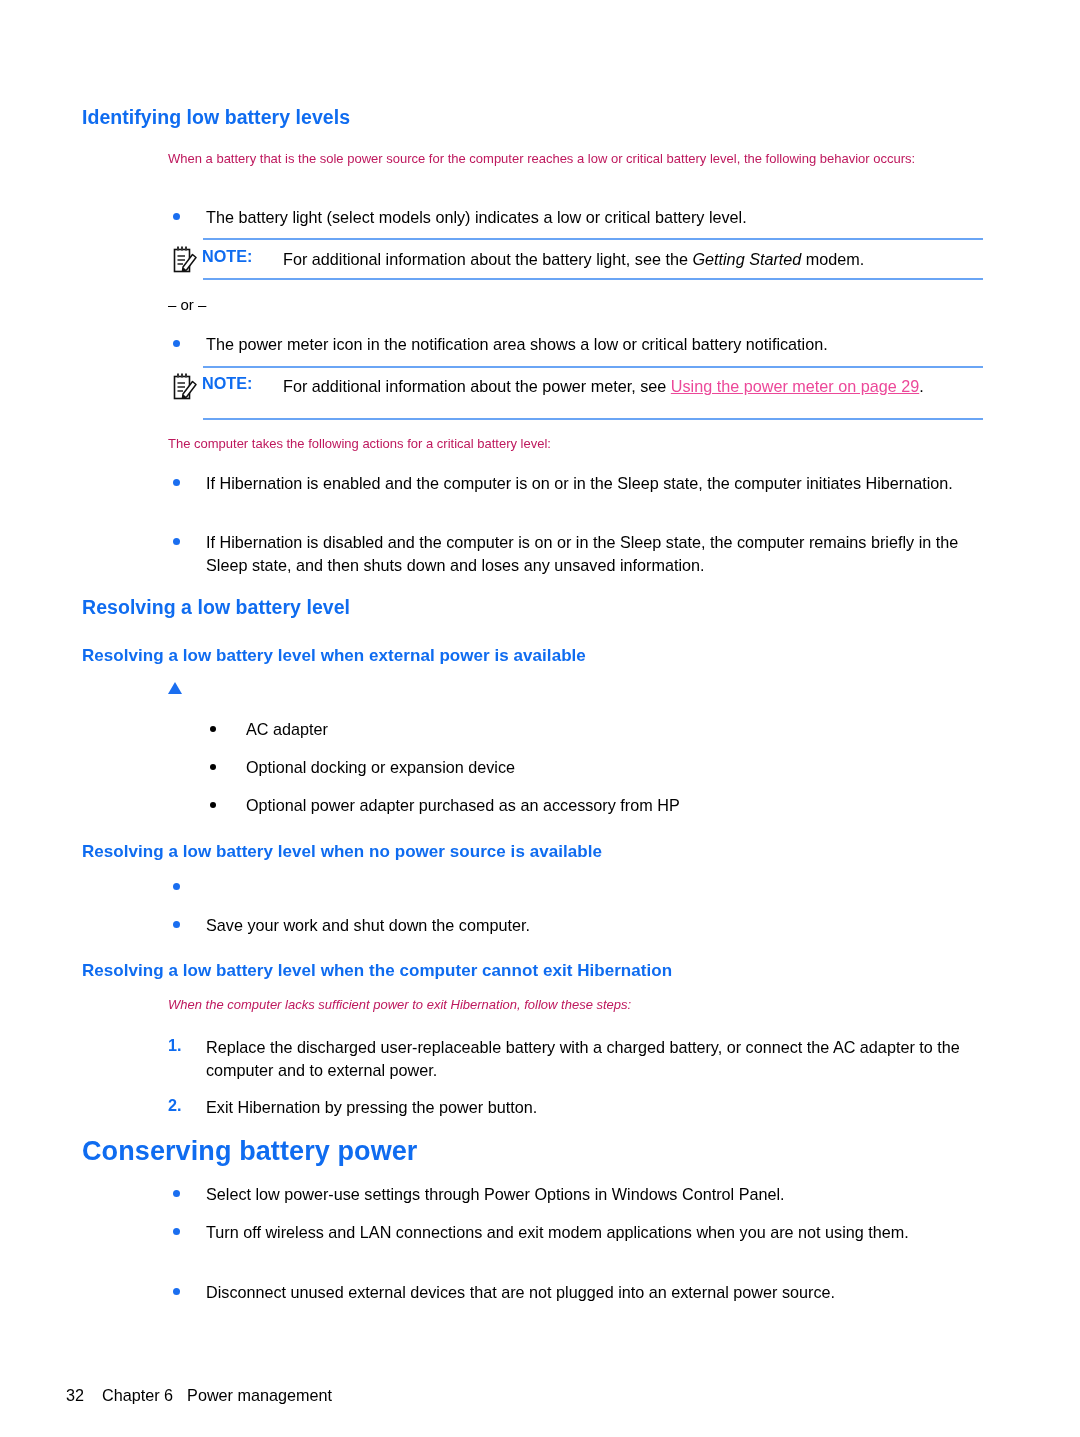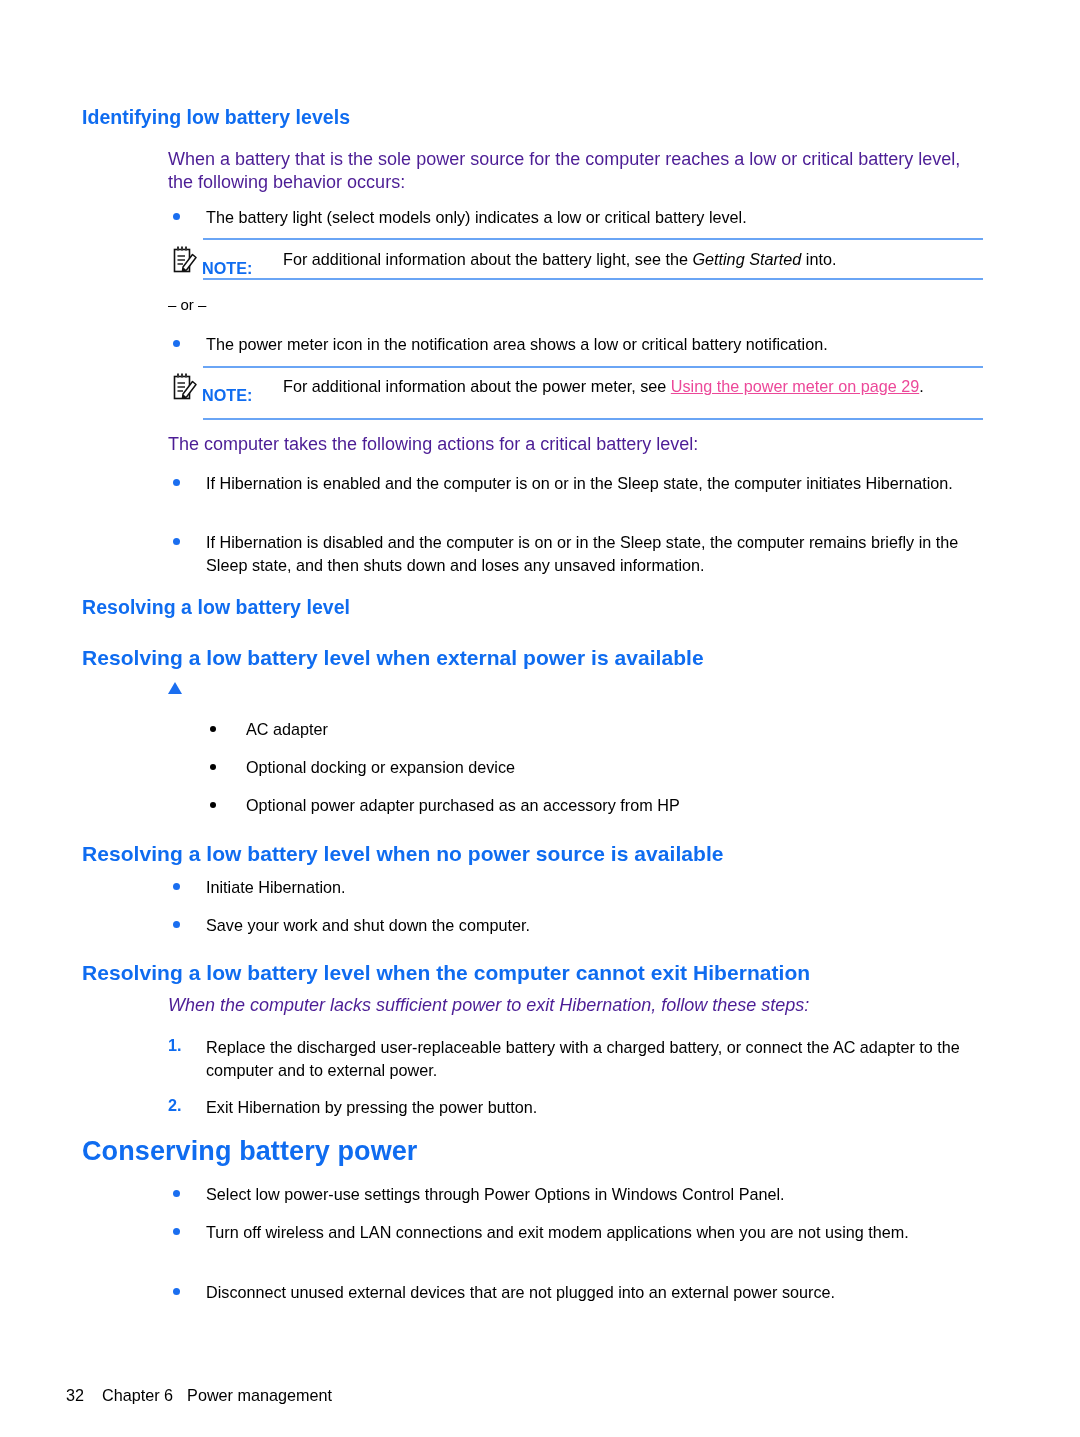--- a/index.html
+++ b/index.html
@@ -35,33 +35,33 @@
   .h2 {
     position: absolute;
     font-size: 19.5px;
     font-weight: bold;
     color: #0f6cf0;
     letter-spacing: 0.05px;
     white-space: nowrap;
   }
   .h3 {
     position: absolute;
-    font-size: 21px;
+    font-size: 17px;
     font-weight: bold;
     color: #0f6cf0;
     letter-spacing: 0.05px;
     white-space: nowrap;
   }
 
   
   .para {
     position: absolute;
-    font-size: 18px;
+    font-size: 13px;
     line-height: 22.5px;
-    color: #4c1d95;
+    color: #be185d;
   }
   .orsep {
     position: absolute;
     font-size: 15px;
     color: #000000;
     white-space: nowrap;
   }
 
   
   .li {
@@ -110,21 +110,20 @@
     position: absolute;
     width: 26px;
     height: 30px;
   }
   .note-label {
     position: absolute;
     font-size: 16.2px;
     font-weight: bold;
     color: #0f6cf0;
     white-space: nowrap;
-    margin-top: 12px;
   }
   .note-body {
     position: absolute;
     font-size: 16.2px;
     line-height: 24px;
     color: #000000;
   }
   .note-body i { font-style: italic; }
   .xref {
     color: #ec4899;
@@ -162,21 +161,21 @@
       <rect x="9" y="1.5" width="2" height="4" fill="#333333"></rect>
       <rect x="13" y="1.5" width="2" height="4" fill="#333333"></rect>
       <line x1="5.5" y1="11" x2="13" y2="11" stroke="#111111" stroke-width="1.4"></line>
       <line x1="5.5" y1="15" x2="13" y2="15" stroke="#111111" stroke-width="1.4"></line>
       <line x1="5.5" y1="19" x2="11" y2="19" stroke="#111111" stroke-width="1.4"></line>
       <path d="M11 22 L20.5 9.5 L24 12.5 L14.5 25 L10.5 26 Z" fill="#ffffff" stroke="#111111" stroke-width="1.5" stroke-linejoin="round"></path>
       <path d="M10.5 26 L11.2 22.4 L13.9 24.6 Z" fill="#111111"></path>
     </svg>
   </div>
   <div class="note-label" style="left:202px; top:247px;">NOTE:</div>
-  <div class="note-body" style="left:283px; top:247px; width:700px;"><span>For additional information about the battery light, see the </span><i>Getting Started</i><span> into.</span></div>
+  <div class="note-body" style="left:283px; top:247px; width:700px;"><span>For additional information about the battery light, see the </span><i>Getting Started</i><span> modem.</span></div>
   <div class="note-rule" style="left:203px; top:278px; width:780px;"></div>
 
   <div class="orsep" style="left:168px; top:296px;">– or –</div>
 
   <span class="bullet-blue" style="left:173px; top:340px;"></span>
   <div class="li" style="left:206px; top:333px; width:790px;">The power meter icon in the notification area shows a low or critical battery notification.</div>
 
   <div class="note-rule" style="left:203px; top:366px; width:780px;"></div>
   <div class="note-icon" style="left:172px; top:372px;">
     <svg width="26" height="30" viewBox="0 0 26 30">
@@ -214,21 +213,20 @@
 
   <span class="bullet-black" style="left:210px; top:764px;"></span>
   <div class="li" style="left:246px; top:756px; width:740px;">Optional docking or expansion device</div>
 
   <span class="bullet-black" style="left:210px; top:802px;"></span>
   <div class="li" style="left:246px; top:794px; width:740px;">Optional power adapter purchased as an accessory from HP</div>
 
   <div class="h3" style="left:82px; top:842px;">Resolving a low battery level when no power source is available</div>
 
   <span class="bullet-blue" style="left:173px; top:883px;"></span>
-  <div class="li" style="left:206px; top:876px; width:780px;">Initiate Hibernation.</div>
 
   <span class="bullet-blue" style="left:173px; top:921px;"></span>
   <div class="li" style="left:206px; top:914px; width:780px;">Save your work and shut down the computer.</div>
 
   <div class="h3" style="left:82px; top:961px;">Resolving a low battery level when the computer cannot exit Hibernation</div>
 
   <div class="para" style="left:168px; top:994px; width:818px;font-style:italic;">When the computer lacks sufficient power to exit Hibernation, follow these steps:</div>
 
   <div class="num" style="left:168px; top:1036px;">1.</div>
   <div class="li" style="left:206px; top:1036px; width:780px;">Replace the discharged user-replaceable battery with a charged battery, or connect the AC adapter to the computer and to external power.</div>

